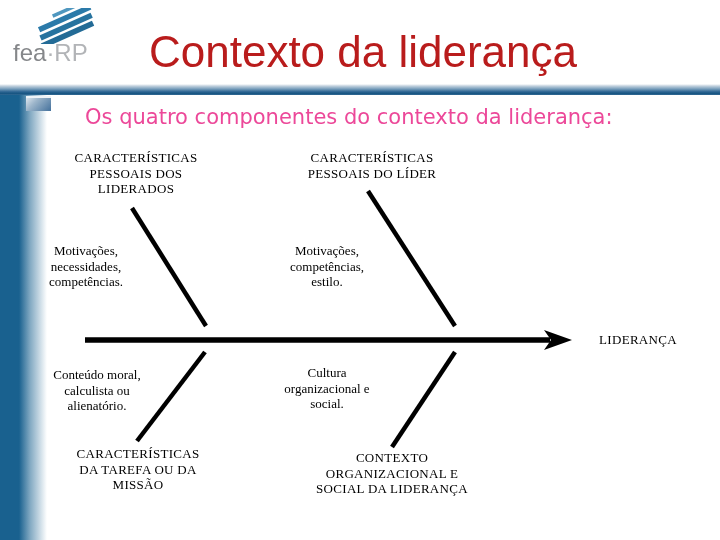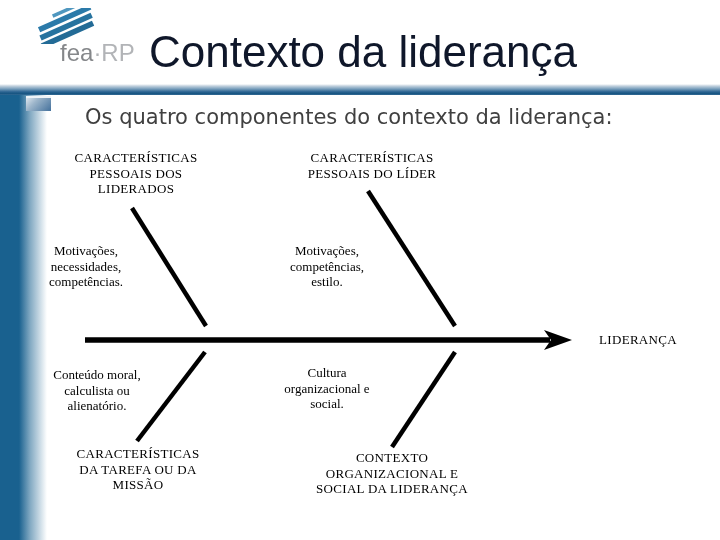--- a/index.html
+++ b/index.html
@@ -13,27 +13,27 @@
   .slide{position:absolute;inset:0;width:720px;height:540px;}
 
   
   .logo{position:absolute;left:12px;top:6px;width:96px;height:62px;}
   .logo-stripes{position:absolute;left:20px;top:2px;}
   .logo-word{
     position:absolute;left:1px;top:34px;width:94px;
     font-size:24px;letter-spacing:0px;line-height:26px;
     font-family:"Liberation Sans",sans-serif;
   }
-  .logo-word .fea{color:#85878a;margin-left:47px;}
+  .logo-word .fea{color:#85878a;}
   .logo-word .rp{color:#b2b4b7;margin-top:10px;}
 
   .page-title{
     position:absolute;left:0;right:0;top:28px;
     text-align:center;
-    font-size:44px;line-height:48px;color:#0f172a;
+    font-size:44px;line-height:48px;color:#b91c1c;
     font-family:"Liberation Sans",sans-serif;
     white-space:nowrap;
     padding-left:6px;
   }
 
   
   .title-bar{
     position:absolute;left:0;top:84px;width:720px;height:11px;
     background:linear-gradient(180deg,#ffffff 0%,#c2d1de 18%,#7fa3bf 42%,#38699- 0%);
     background:linear-gradient(180deg,#ffffff 0%,#c2d1de 18%,#7fa3bf 42%,#2a6391 72%,#15537f 90%,#3d719c 100%);
@@ -45,21 +45,21 @@
     background:linear-gradient(90deg,#19618f 0px,#19618f 19px,rgba(25,97,143,0.55) 30px,rgba(25,97,143,0) 47px);
   }
   .corner-tab{
     position:absolute;left:26px;top:96px;width:25px;height:13px;
     background:linear-gradient(135deg,#dde6ee 0%,#9cb5ca 35%,#44719c 100%);
     border-top:2px solid #eef3f7;
   }
 
   .subtitle{
     position:absolute;left:85px;top:103px;
-    font-size:21px;line-height:28px;color:#404040;
+    font-size:21px;line-height:28px;color:#ec4899;
     font-family:"DejaVu Sans",sans-serif;
     white-space:nowrap;
   }
 
   
   .diagram{position:absolute;inset:0;}
   .dg-svg{position:absolute;left:0;top:0;}
 
   .dtxt{
     position:absolute;

